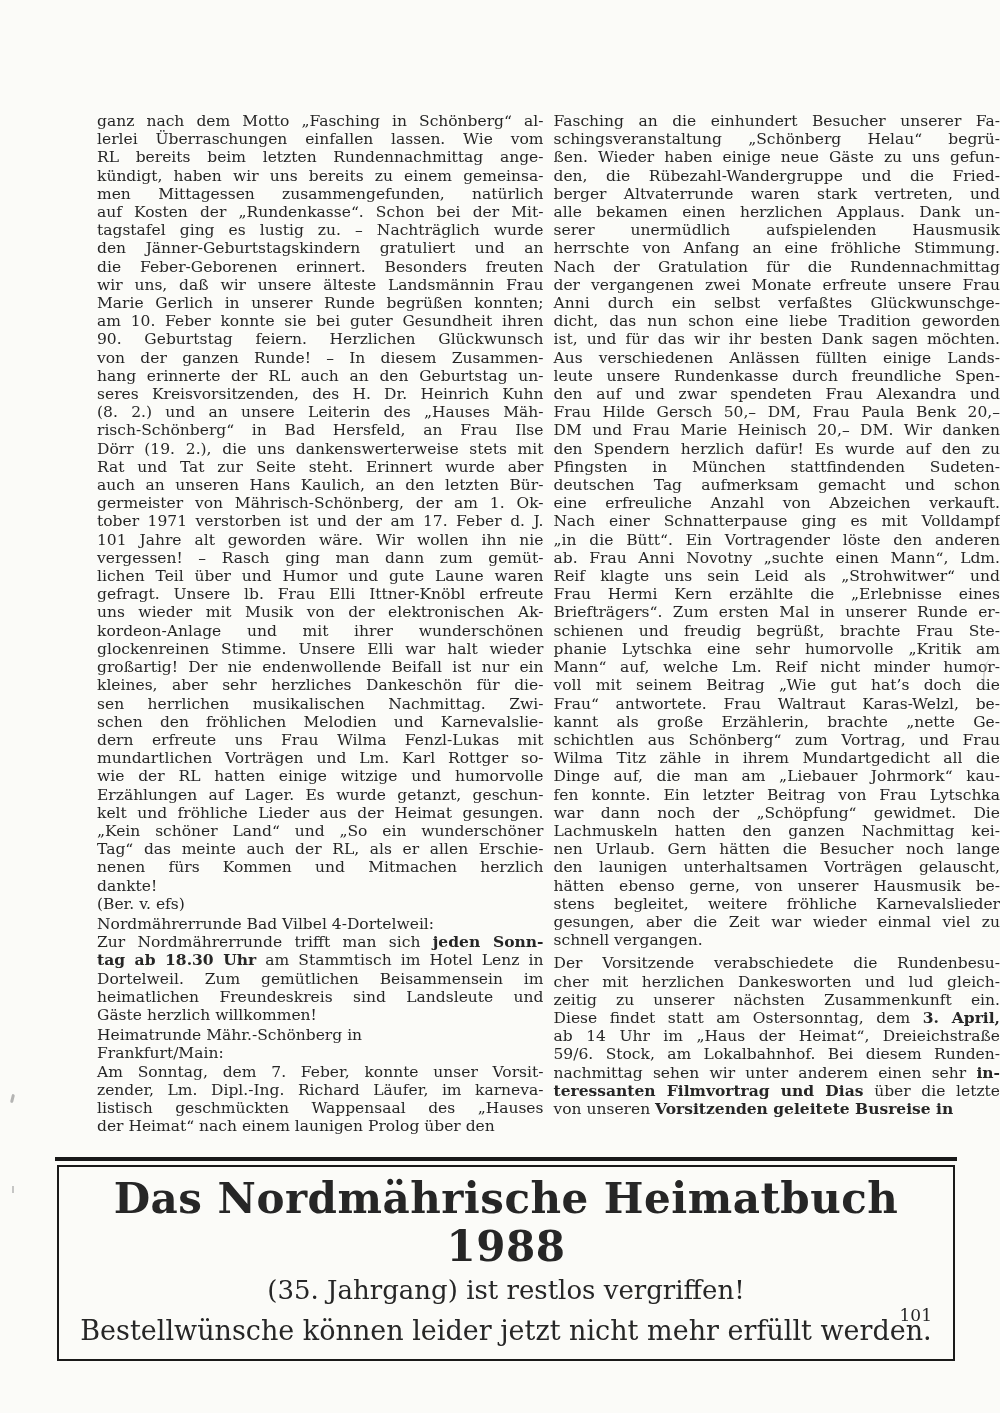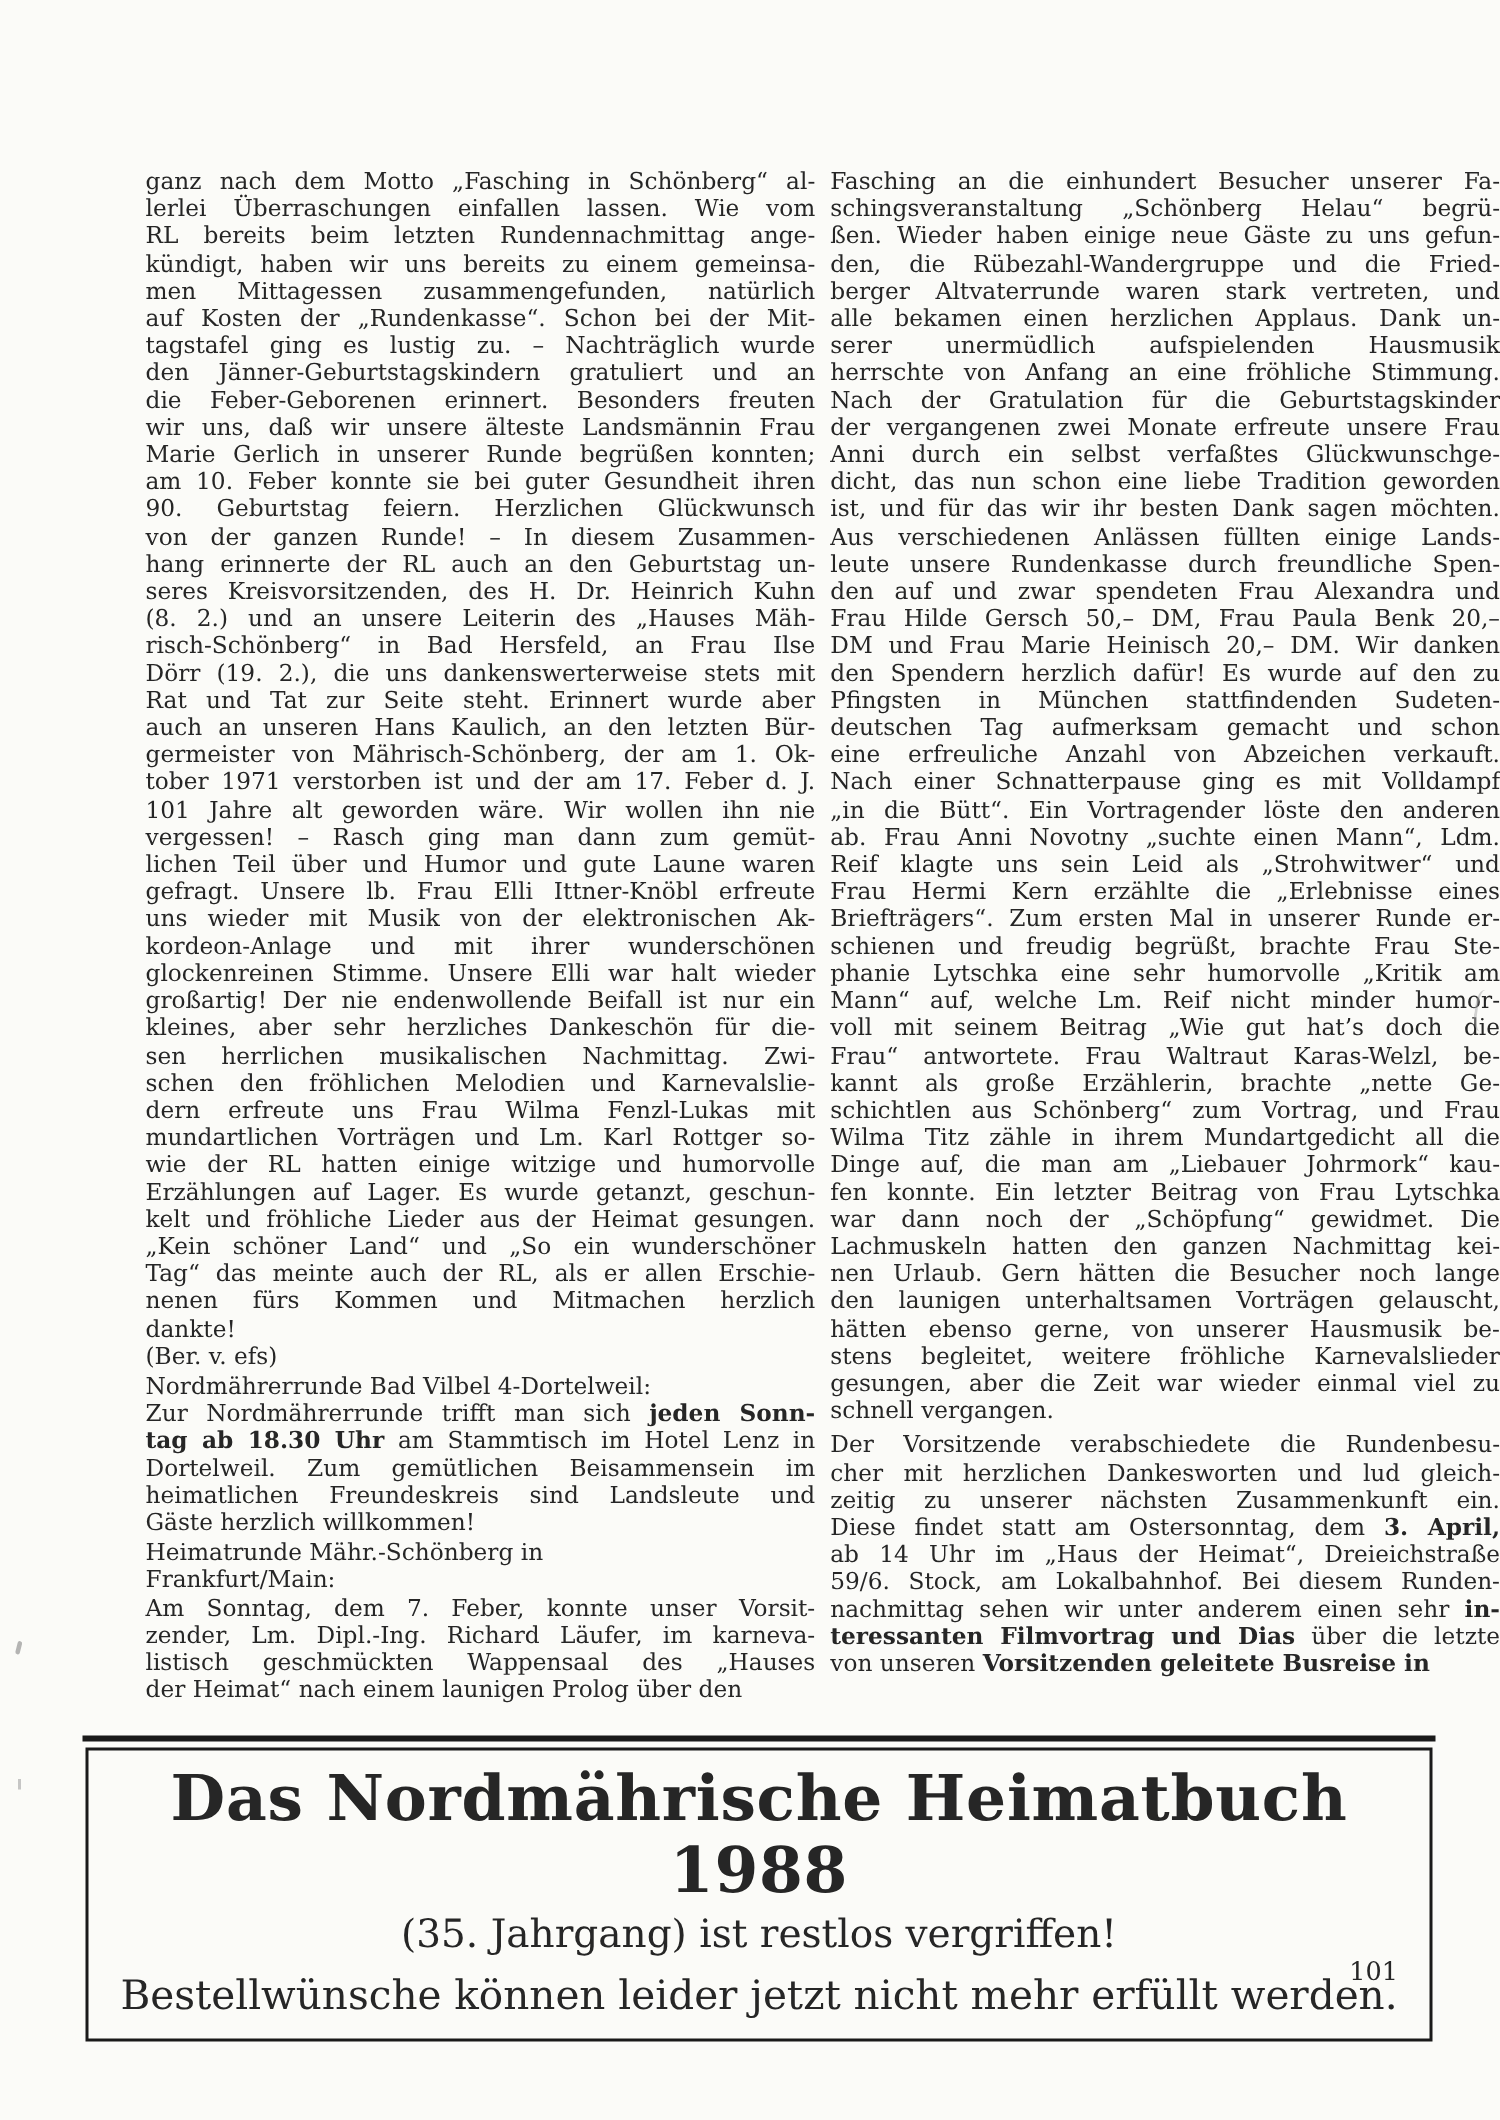--- a/index.html
+++ b/index.html
@@ -125,21 +125,21 @@
     <div class="col" id="col-right">
         <div class="block-p">
           <div class="ln">Fasching an die einhundert Besucher unserer Fa-</div>
           <div class="ln">schingsveranstaltung „Schönberg Helau“ begrü-</div>
           <div class="ln">ßen. Wieder haben einige neue Gäste zu uns gefun-</div>
           <div class="ln">den, die Rübezahl-Wandergruppe und die Fried-</div>
           <div class="ln">berger Altvaterrunde waren stark vertreten, und</div>
           <div class="ln">alle bekamen einen herzlichen Applaus. Dank un-</div>
           <div class="ln">serer unermüdlich aufspielenden Hausmusik</div>
           <div class="ln">herrschte von Anfang an eine fröhliche Stimmung.</div>
-          <div class="ln">Nach der Gratulation für die Geburtstagskinder</div>
+          <div class="ln">Nach der Gratulation für die Rundennachmittag</div>
           <div class="ln">der vergangenen zwei Monate erfreute unsere Frau</div>
           <div class="ln">Anni durch ein selbst verfaßtes Glückwunschge-</div>
           <div class="ln">dicht, das nun schon eine liebe Tradition geworden</div>
           <div class="ln">ist, und für das wir ihr besten Dank sagen möchten.</div>
           <div class="ln">Aus verschiedenen Anlässen füllten einige Lands-</div>
           <div class="ln">leute unsere Rundenkasse durch freundliche Spen-</div>
           <div class="ln">den auf und zwar spendeten Frau Alexandra und</div>
           <div class="ln">Frau Hilde Gersch 50,– DM, Frau Paula Benk 20,–</div>
           <div class="ln">DM und Frau Marie Heinisch 20,– DM. Wir danken</div>
           <div class="ln">den Spendern herzlich dafür! Es wurde auf den zu</div>

